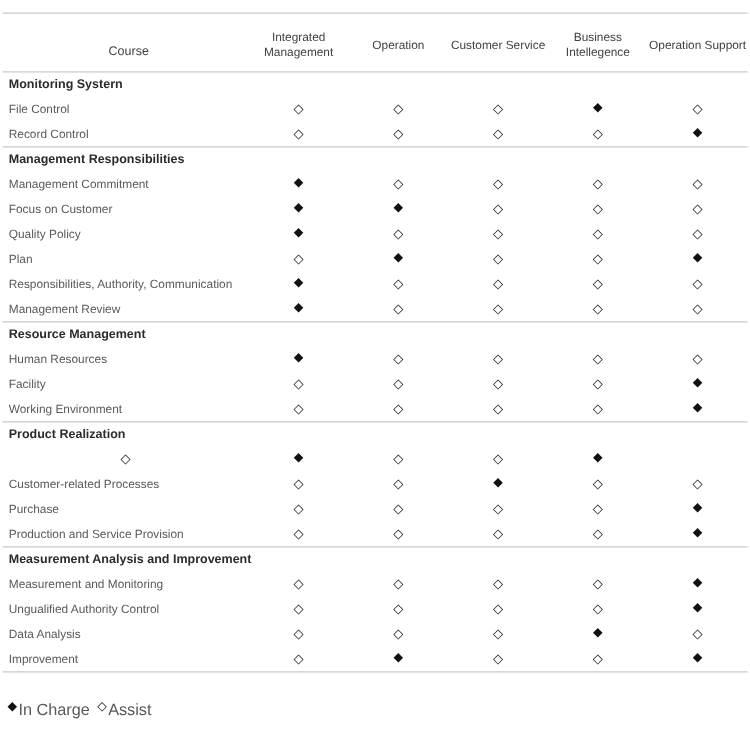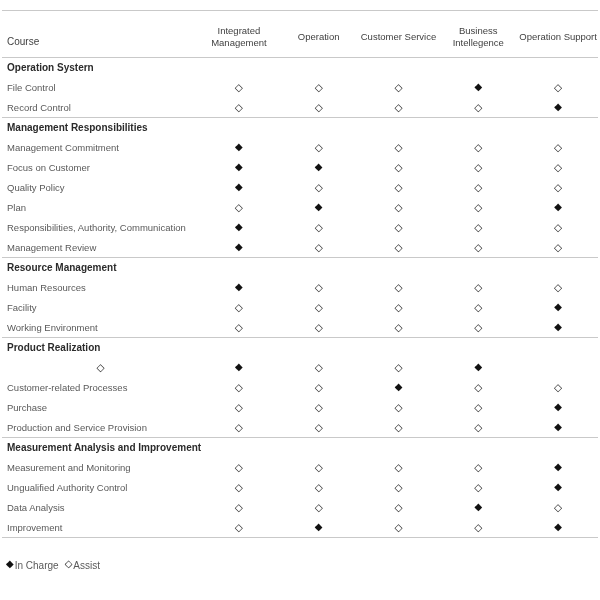--- a/index.html
+++ b/index.html
@@ -11,49 +11,49 @@
     --mark:#111111;
   }
   *{margin:0;padding:0;box-sizing:border-box;}
   html,body{width:600px;height:600px;background:var(--background);
     font-family:"Liberation Sans","DejaVu Sans",sans-serif;}
   .doc{width:600px;height:600px;padding:10px 2px 0 2px;background:var(--background);}
   .tbl{width:596px;}
   .grid{display:grid;grid-template-columns:197px repeat(5,1fr);width:100%;}
   .header-row{height:47px;border-top:1px solid var(--rule);align-items:center;padding-top:5px;}
   .col-header{text-align:center;font-size:9.5px;line-height:12px;color:var(--column-header);}
-  .header-course{font-size:10px;color:var(--column-header);padding-left:5px;align-self:center;margin-top:10px;}
+  .header-course{font-size:10px;color:var(--column-header);padding-left:5px;align-self:center;margin-top:10px;text-align:center;}
   .section-title{height:20px;line-height:19px;border-top:1px solid var(--rule);
     font-size:10px;font-weight:600;color:var(--section-title);padding-left:5px;}
   .data-row{height:20px;align-items:center;}
   .row-label{font-size:9.5px;color:var(--row-label);padding-left:5px;white-space:nowrap;}
   .mark{text-align:center;font-family:"DejaVu Sans",sans-serif;font-size:10px;color:var(--mark);line-height:20px;}
   .mark.open{font-size:10.5px;}
   .bottom-line{border-top:1px solid var(--rule);width:100%;height:1px;}
   .legend{margin-top:22px;padding-left:4px;display:flex;align-items:center;}
   .legend .diamond{font-family:"DejaVu Sans",sans-serif;font-size:10px;color:var(--mark);
     position:relative;top:-2px;}
-  .legend .legend-text{font-size:10px;color:var(--row-label);margin-left:1px;}
+  .legend .legend-text{font-size:13px;color:var(--row-label);margin-left:1px;}
   .legend .gap{width:6px;}
 </style>
 </head>
 <body>
 
 <div class="doc">
   <div class="tbl">
     <div class="grid header-row" id="header-row">
       <div class="header-course">Course</div>
     <div class="col-header">Integrated Management</div>
         <div class="col-header">Operation</div>
         <div class="col-header">Customer Service</div>
         <div class="col-header">Business Intellegence</div>
         <div class="col-header">Operation Support</div>
       </div>
     <div id="sections">
-        <div class="section-title">Operation Systern</div>
+        <div class="section-title">Monitoring Systern</div>
         <div class="grid data-row">
           <div class="row-label">File Control</div>
           <div class="mark open">◇</div>
           <div class="mark open">◇</div>
           <div class="mark open">◇</div>
           <div class="mark filled">◆</div>
           <div class="mark open">◇</div>
         </div>
         <div class="grid data-row">
           <div class="row-label">Record Control</div>

